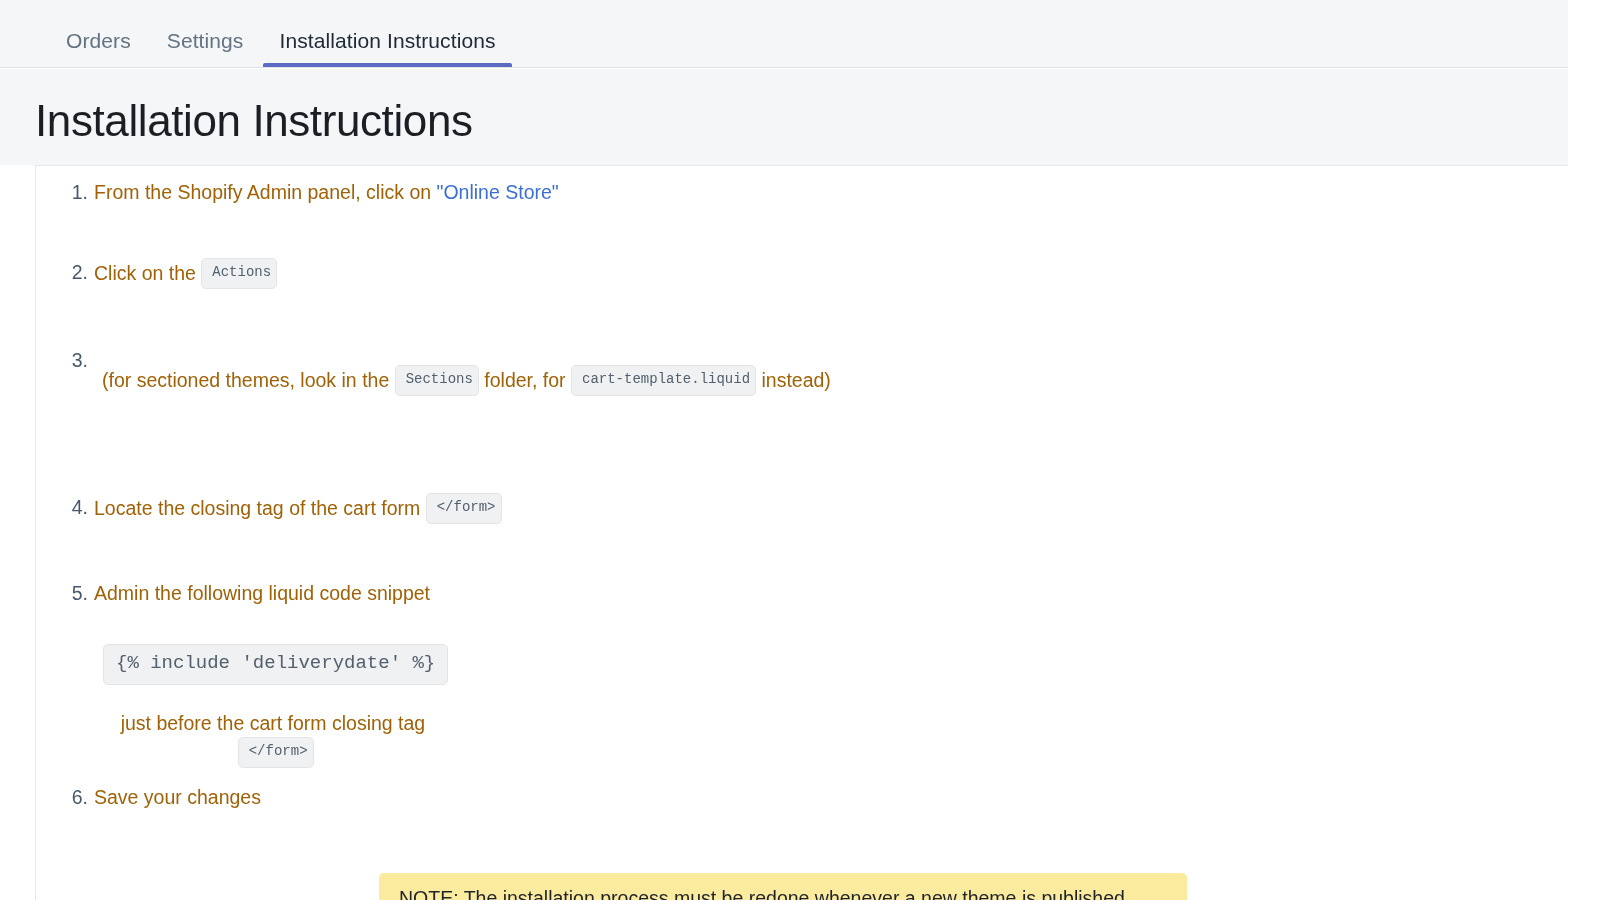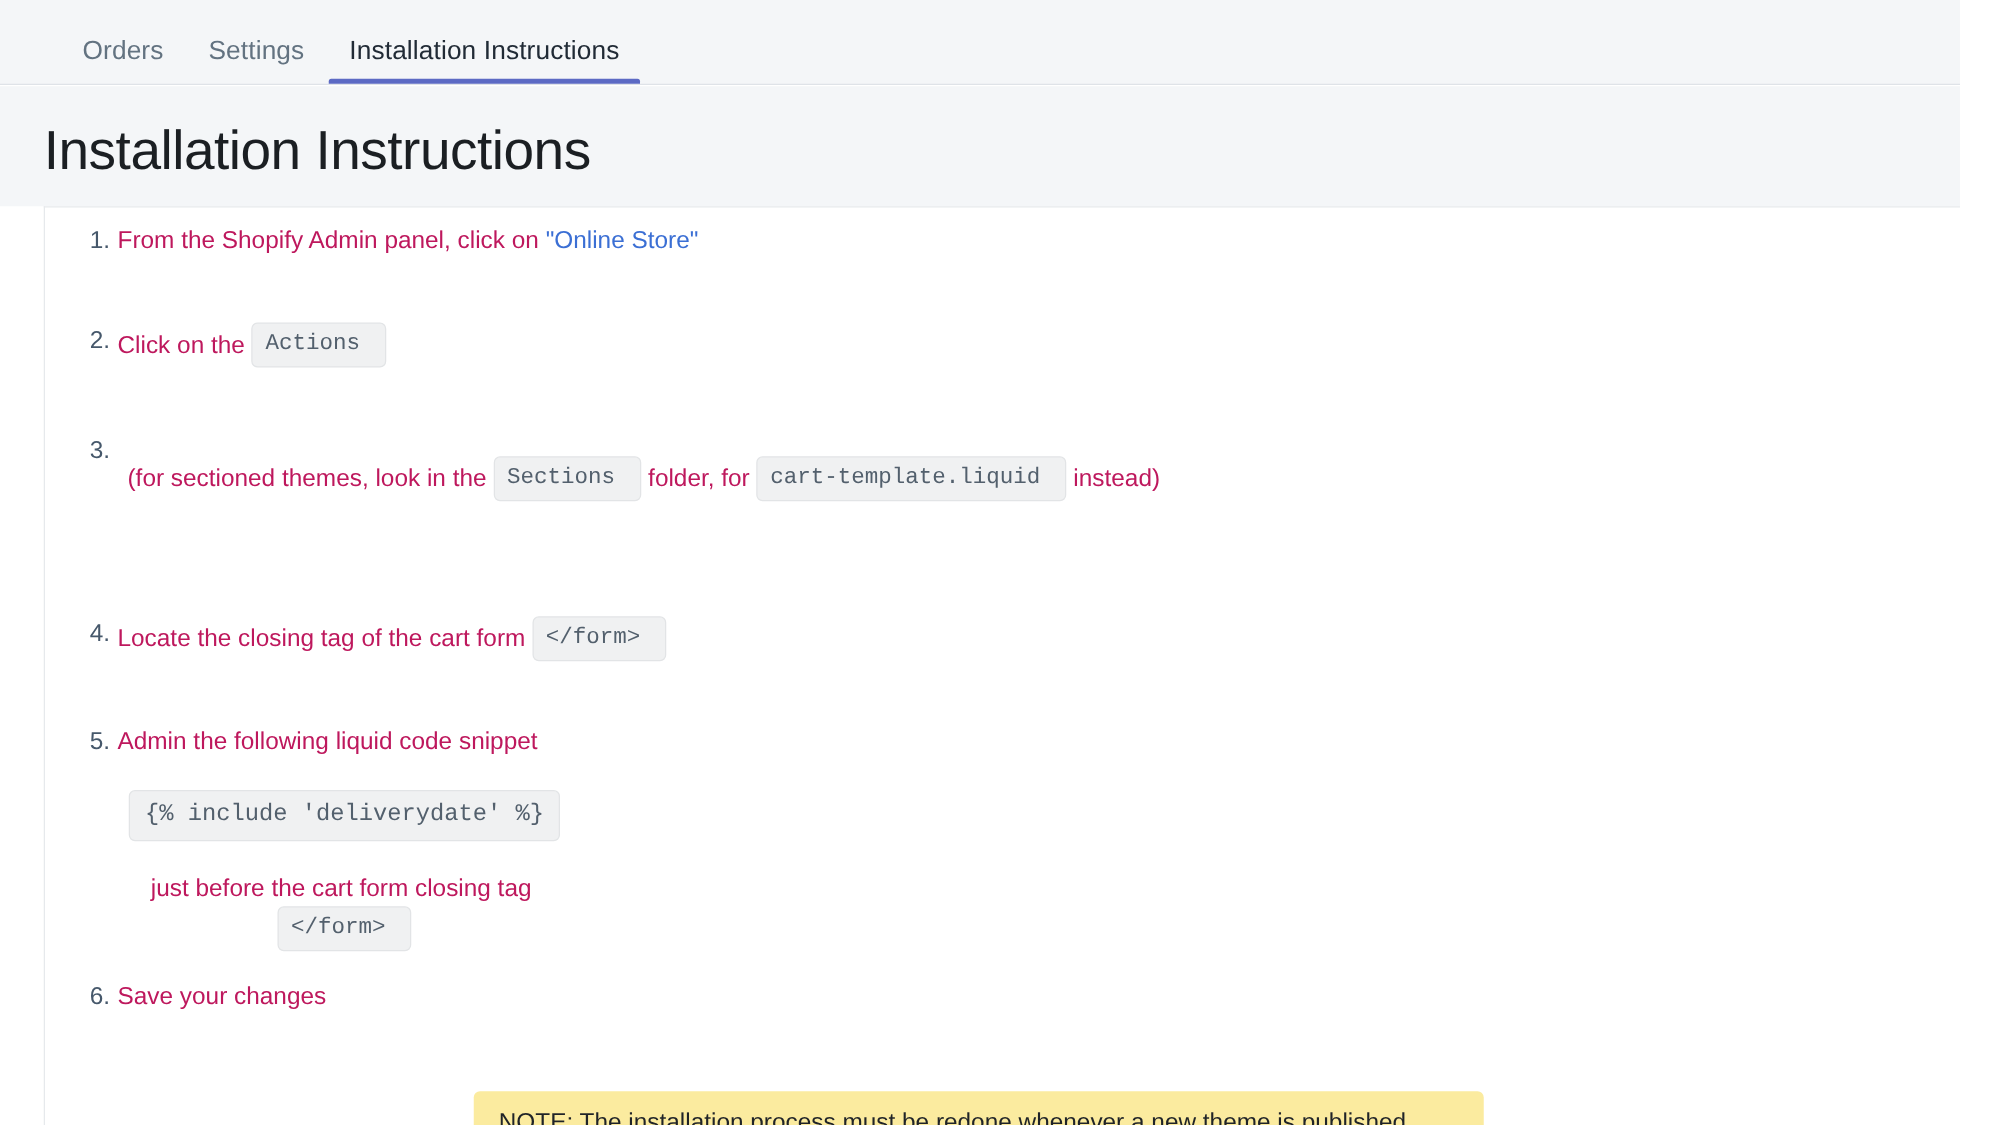--- a/index.html
+++ b/index.html
@@ -123,56 +123,56 @@
     flex-wrap: wrap;
     white-space: pre;
   }
   .step-sub {
     display: flex;
     align-items: center;
     flex-wrap: wrap;
     white-space: pre;
   }
 
-  .txt { color: #be185d; }
+  .txt { color: #a16207; }
 
   a.link {
     color: #3b6fd4;
     text-decoration: none;
     cursor: pointer;
   }
 
   code.chip {
     display: inline-block;
     background: #f0f1f2;
     border: 1px solid #e2e4e6;
     border-radius: 5px;
-    padding: 5px 20px 6px 10px;
+    padding: 5px 5px 6px 10px;
     font-family: "Liberation Mono", monospace;
-    font-size: 18px;
+    font-size: 14px;
     line-height: 1.25;
     color: #53606d;
     white-space: pre;
     vertical-align: middle;
   }
   code.chip.block {
     padding: 7px 12px 8px 12px;
     font-size: 19px;
   }
 
   
   #step-1 { position: absolute; left: 0;  top: 12px;  }
   #step-2 { position: absolute; left: 0;  top: 92px;  }
   #step-3 { position: absolute; left: 0;  top: 180px; }
   #step-4 { position: absolute; left: 0;  top: 327px; }
   #step-5 { position: absolute; left: 0;  top: 413px; }
   #step-6 { position: absolute; left: 0;  top: 617px; }
 
   .sub-row { margin-top: 19px; padding-left: 8px; }
-  .snippet-row { margin-top: 25px; padding-left: 9px; }
+  .snippet-row { margin-top: 37px; padding-left: 9px; }
   .after-row { margin-top: 24px; padding-left: 9px; flex-direction: column; }
 
   
   .note-banner {
     position: absolute;
     left: 343px;
     top: 707px;
     width: 808px;
     min-height: 44px;
     background: #fbeb9f;

